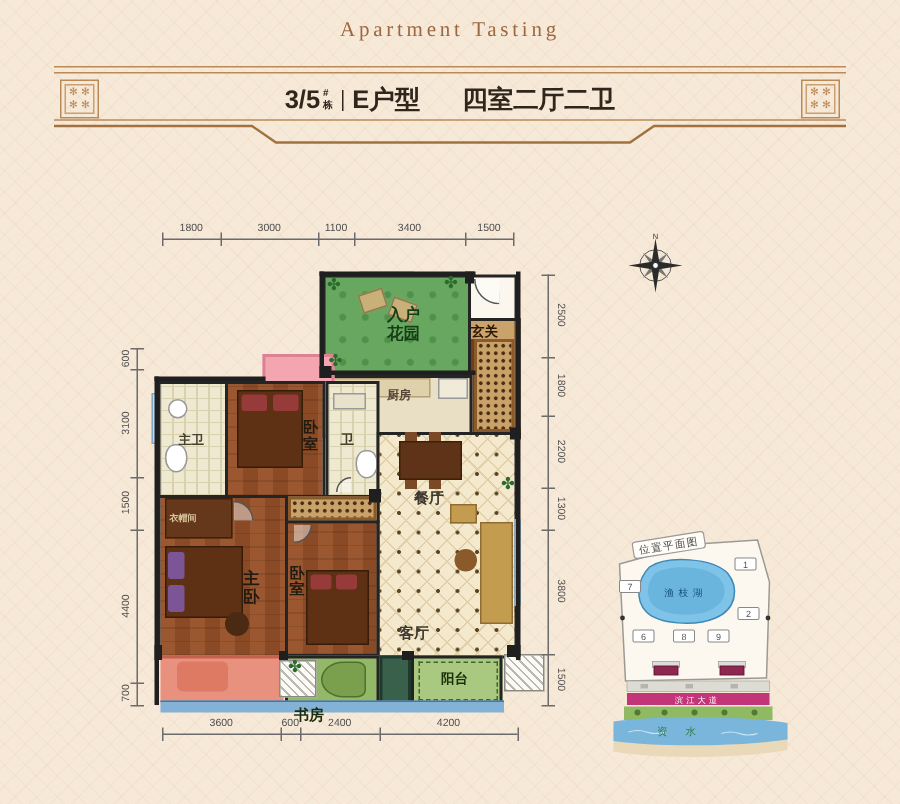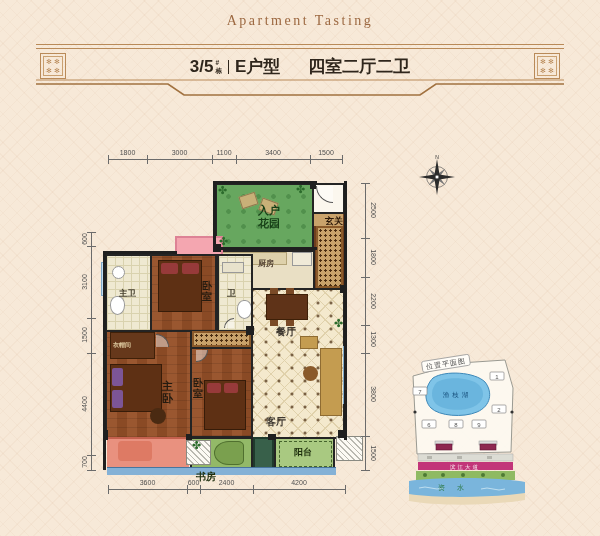--- a/index.html
+++ b/index.html
@@ -198,21 +198,21 @@
 
   <span class="plant" style="left:218px;top:185px">✤</span>
   <span class="plant" style="left:296px;top:184px">✤</span>
   <span class="plant" style="left:219px;top:236px">✤</span>
   <span class="plant" style="left:334px;top:318px">✤</span>
   <span class="plant" style="left:192px;top:440px">✤</span>
   <div class="abs" style="left:240px;top:194px;width:15px;height:11px;background:#c8b078;border:1px solid #8d7a4e;transform:rotate(-18deg)"></div>
   <div class="abs" style="left:260px;top:200px;width:15px;height:11px;background:#c8b078;border:1px solid #8d7a4e;transform:rotate(20deg)"></div>
 
   <div class="lbl" style="left:258px;top:204px;width:26px;font-size:11px;line-height:1.15;color:#173f17;word-break:break-all">入户花园</div>
-  <div class="lbl" style="left:314px;top:215px;width:29px;font-size:9px;text-align:right;color:#2a1708">玄关</div>
+  <div class="lbl" style="left:314px;top:215px;width:29px;font-size:9px;text-align:left;color:#2a1708">玄关</div>
   <div class="lbl" style="left:258px;top:258px;font-size:8px;color:#574637">厨房</div>
   <div class="lbl" style="left:119px;top:288px;font-size:8.5px;color:#46402f">主卫</div>
   <div class="vlbl" style="left:202px;top:280px;font-size:10px">卧室</div>
   <div class="lbl" style="left:227px;top:287px;font-size:9px;color:#46402f">卫</div>
   <div class="lbl" style="left:276px;top:325px;font-size:10px;color:#3e3830">餐厅</div>
   <div class="lbl" style="left:266px;top:415px;font-size:10px;color:#3e3830">客厅</div>
   <div class="lbl" style="left:113px;top:341px;font-size:6px;color:#d9c49a">衣帽间</div>
   <div class="vlbl" style="left:162px;top:380px;font-size:11px">主卧</div>
   <div class="vlbl" style="left:193px;top:377px;font-size:10px">卧室</div>
   <div class="lbl" style="left:196px;top:470px;font-size:10px;color:#1d2e0d">书房</div>

